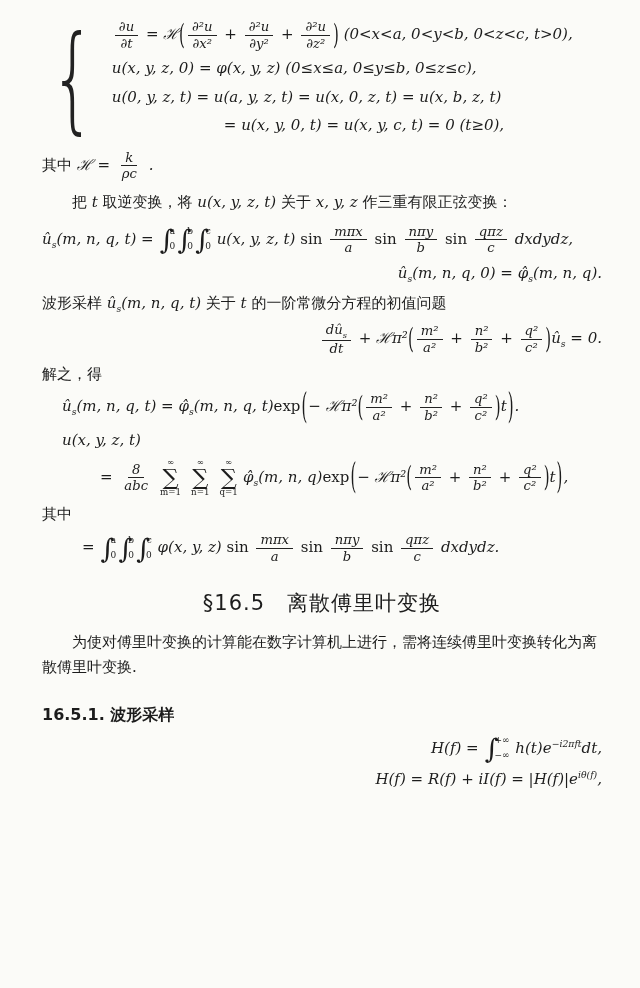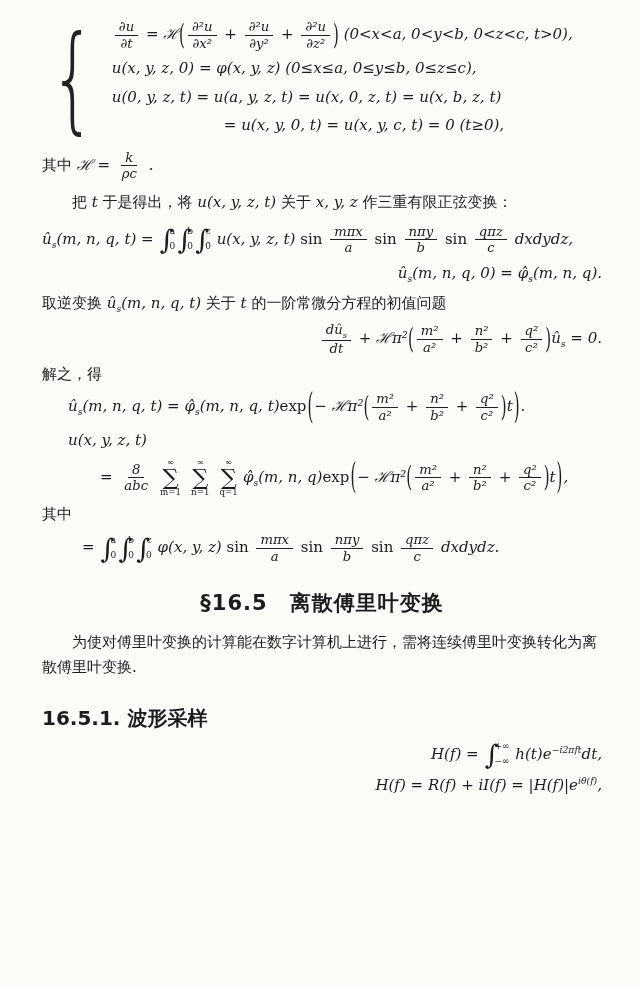--- a/index.html
+++ b/index.html
@@ -5,21 +5,21 @@
   html,body{margin:0;padding:0;background:#e8e8e6;}
   .page{
     width:640px;height:988px;margin:0 auto;box-sizing:border-box;
     background:#fbfbf8;color:#1c1c1c;overflow:hidden;
     font-family:"DejaVu Serif","Liberation Serif",serif;
     font-size:15px;line-height:1.5;
     padding:14px 38px 0 42px;
   }
   .fline{margin:6px 0;white-space:nowrap;}
   .center{text-align:right;}
-  .ind1{margin-left:26px;}
+  .ind1{margin-left:20px;}
   .ind2{margin-left:58px;}
   .ind3{margin-left:40px;}
   .para{text-indent:2em;line-height:1.72;margin:8px 0;}
   .noind{text-indent:0;}
   
   .eqsys{display:flex;align-items:center;margin:2px 0 10px 8px;}
   .sysbrace{
     font-family:"DejaVu Sans",sans-serif;font-weight:200;
     font-size:116px;line-height:1;display:inline-block;
     transform:scaleX(.62);transform-origin:left center;color:#222;
@@ -42,26 +42,26 @@
   .msum{display:inline-flex;flex-direction:column;align-items:center;
     vertical-align:middle;margin:0 5px;line-height:1;}
   .shi,.slo{font-size:.58em;line-height:1.1;font-style:normal;}
   .ssym{font-size:1.5em;line-height:.92;font-style:normal;}
   .mbig{display:inline-block;vertical-align:middle;font-style:normal;line-height:1;}
   .z1{transform:scaleY(1.8);}
   .z2{transform:scaleY(2.35);margin:0 1px;}
   .msub,.msup{font-size:.62em;font-style:italic;}
   
   .sec-title{
-    text-align:center;font-weight:bold;font-size:21px;
+    text-align:center;font-weight:normal;font-size:21px;
     font-family:"DejaVu Sans","Liberation Sans",sans-serif;
     margin:24px 0 10px;letter-spacing:1px;
   }
   .subsec-title{
-    font-weight:bold;font-size:20px;
+    font-weight:bold;font-size:16px;
     font-family:"DejaVu Sans","Liberation Sans",sans-serif;
     margin:22px 0 8px;
   }
 </style>
 </head>
 <body>
 
 <div class="page">
 
   <div class="eqsys">
@@ -84,21 +84,21 @@
       <div class="fline"><span class="mi">u(0, y, z, t) = u(a, y, z, t) = u(x, 0, z, t) = u(x, b, z, t)</span></div>
       <div class="fline" style="margin-left:112px"><span class="mi">= u(x, y, 0, t) = u(x, y, c, t) = 0  (t≥0),</span></div>
     </div>
   </div>
 
   <div class="fline"><span class="mrm">其中 </span><span class="mi">ℋ = </span><span class="mfrac">
         <span class="fn"><span class="mi">k</span></span>
         <span class="fd"><span class="mi">ρc</span></span>
       </span><span class="mi"> .</span></div>
 
-  <div class="para noind fline" style="text-indent:2em"><span class="mrm">把 </span><span class="mi">t</span><span class="mrm"> 于是得出，将 </span><span class="mi">u(x, y, z, t)</span><span class="mrm"> 关于 </span><span class="mi">x, y, z</span><span class="mrm"> 作三重有限正弦变换：</span></div>
+  <div class="para noind fline" style="text-indent:2em"><span class="mrm">把 </span><span class="mi">t</span><span class="mrm"> 取逆变换，将 </span><span class="mi">u(x, y, z, t)</span><span class="mrm"> 关于 </span><span class="mi">x, y, z</span><span class="mrm"> 作三重有限正弦变换：</span></div>
 
   <div class="fline"><span class="mss"><span class="mi">û</span><sub class="msub">s</sub></span><span class="mi">(m, n, q, t) = </span><span class="mint">
         <span class="isym">∫</span>
         <span class="ilims">
           <span class="ihi">a</span>
           <span class="ilo">0</span>
         </span>
       </span><span class="mint">
         <span class="isym">∫</span>
         <span class="ilims">
@@ -117,21 +117,21 @@
       </span><span class="mrm"> sin </span><span class="mfrac">
         <span class="fn"><span class="mi">nπy</span></span>
         <span class="fd"><span class="mi">b</span></span>
       </span><span class="mrm"> sin </span><span class="mfrac">
         <span class="fn"><span class="mi">qπz</span></span>
         <span class="fd"><span class="mi">c</span></span>
       </span><span class="mi"> dxdydz,</span></div>
 
   <div class="fline center"><span class="mss"><span class="mi">û</span><sub class="msub">s</sub></span><span class="mi">(m, n, q, 0) = </span><span class="mss"><span class="mi">φ̂</span><sub class="msub">s</sub></span><span class="mi">(m, n, q).</span></div>
 
-  <div class="fline"><span class="mrm">取逆变换 </span><span class="mss"><span class="mi">û</span><sub class="msub">s</sub></span><span class="mi">(m, n, q, t)</span><span class="mrm"> 关于 </span><span class="mi">t</span><span class="mrm"> 的一阶常微分方程的初值问题</span></div>
+  <div class="fline"><span class="mrm">波形采样 </span><span class="mss"><span class="mi">û</span><sub class="msub">s</sub></span><span class="mi">(m, n, q, t)</span><span class="mrm"> 关于 </span><span class="mi">t</span><span class="mrm"> 的一阶常微分方程的初值问题</span></div>
 
   <div class="fline center"><span class="mfrac">
         <span class="fn"><span class="mi">d</span><span class="mss"><span class="mi">û</span><sub class="msub">s</sub></span></span>
         <span class="fd"><span class="mi">dt</span></span>
       </span><span class="mi"> + ℋπ²</span><span class="mbig z1">(</span><span class="mfrac">
         <span class="fn"><span class="mi">m²</span></span>
         <span class="fd"><span class="mi">a²</span></span>
       </span><span class="mi"> + </span><span class="mfrac">
         <span class="fn"><span class="mi">n²</span></span>
         <span class="fd"><span class="mi">b²</span></span>

